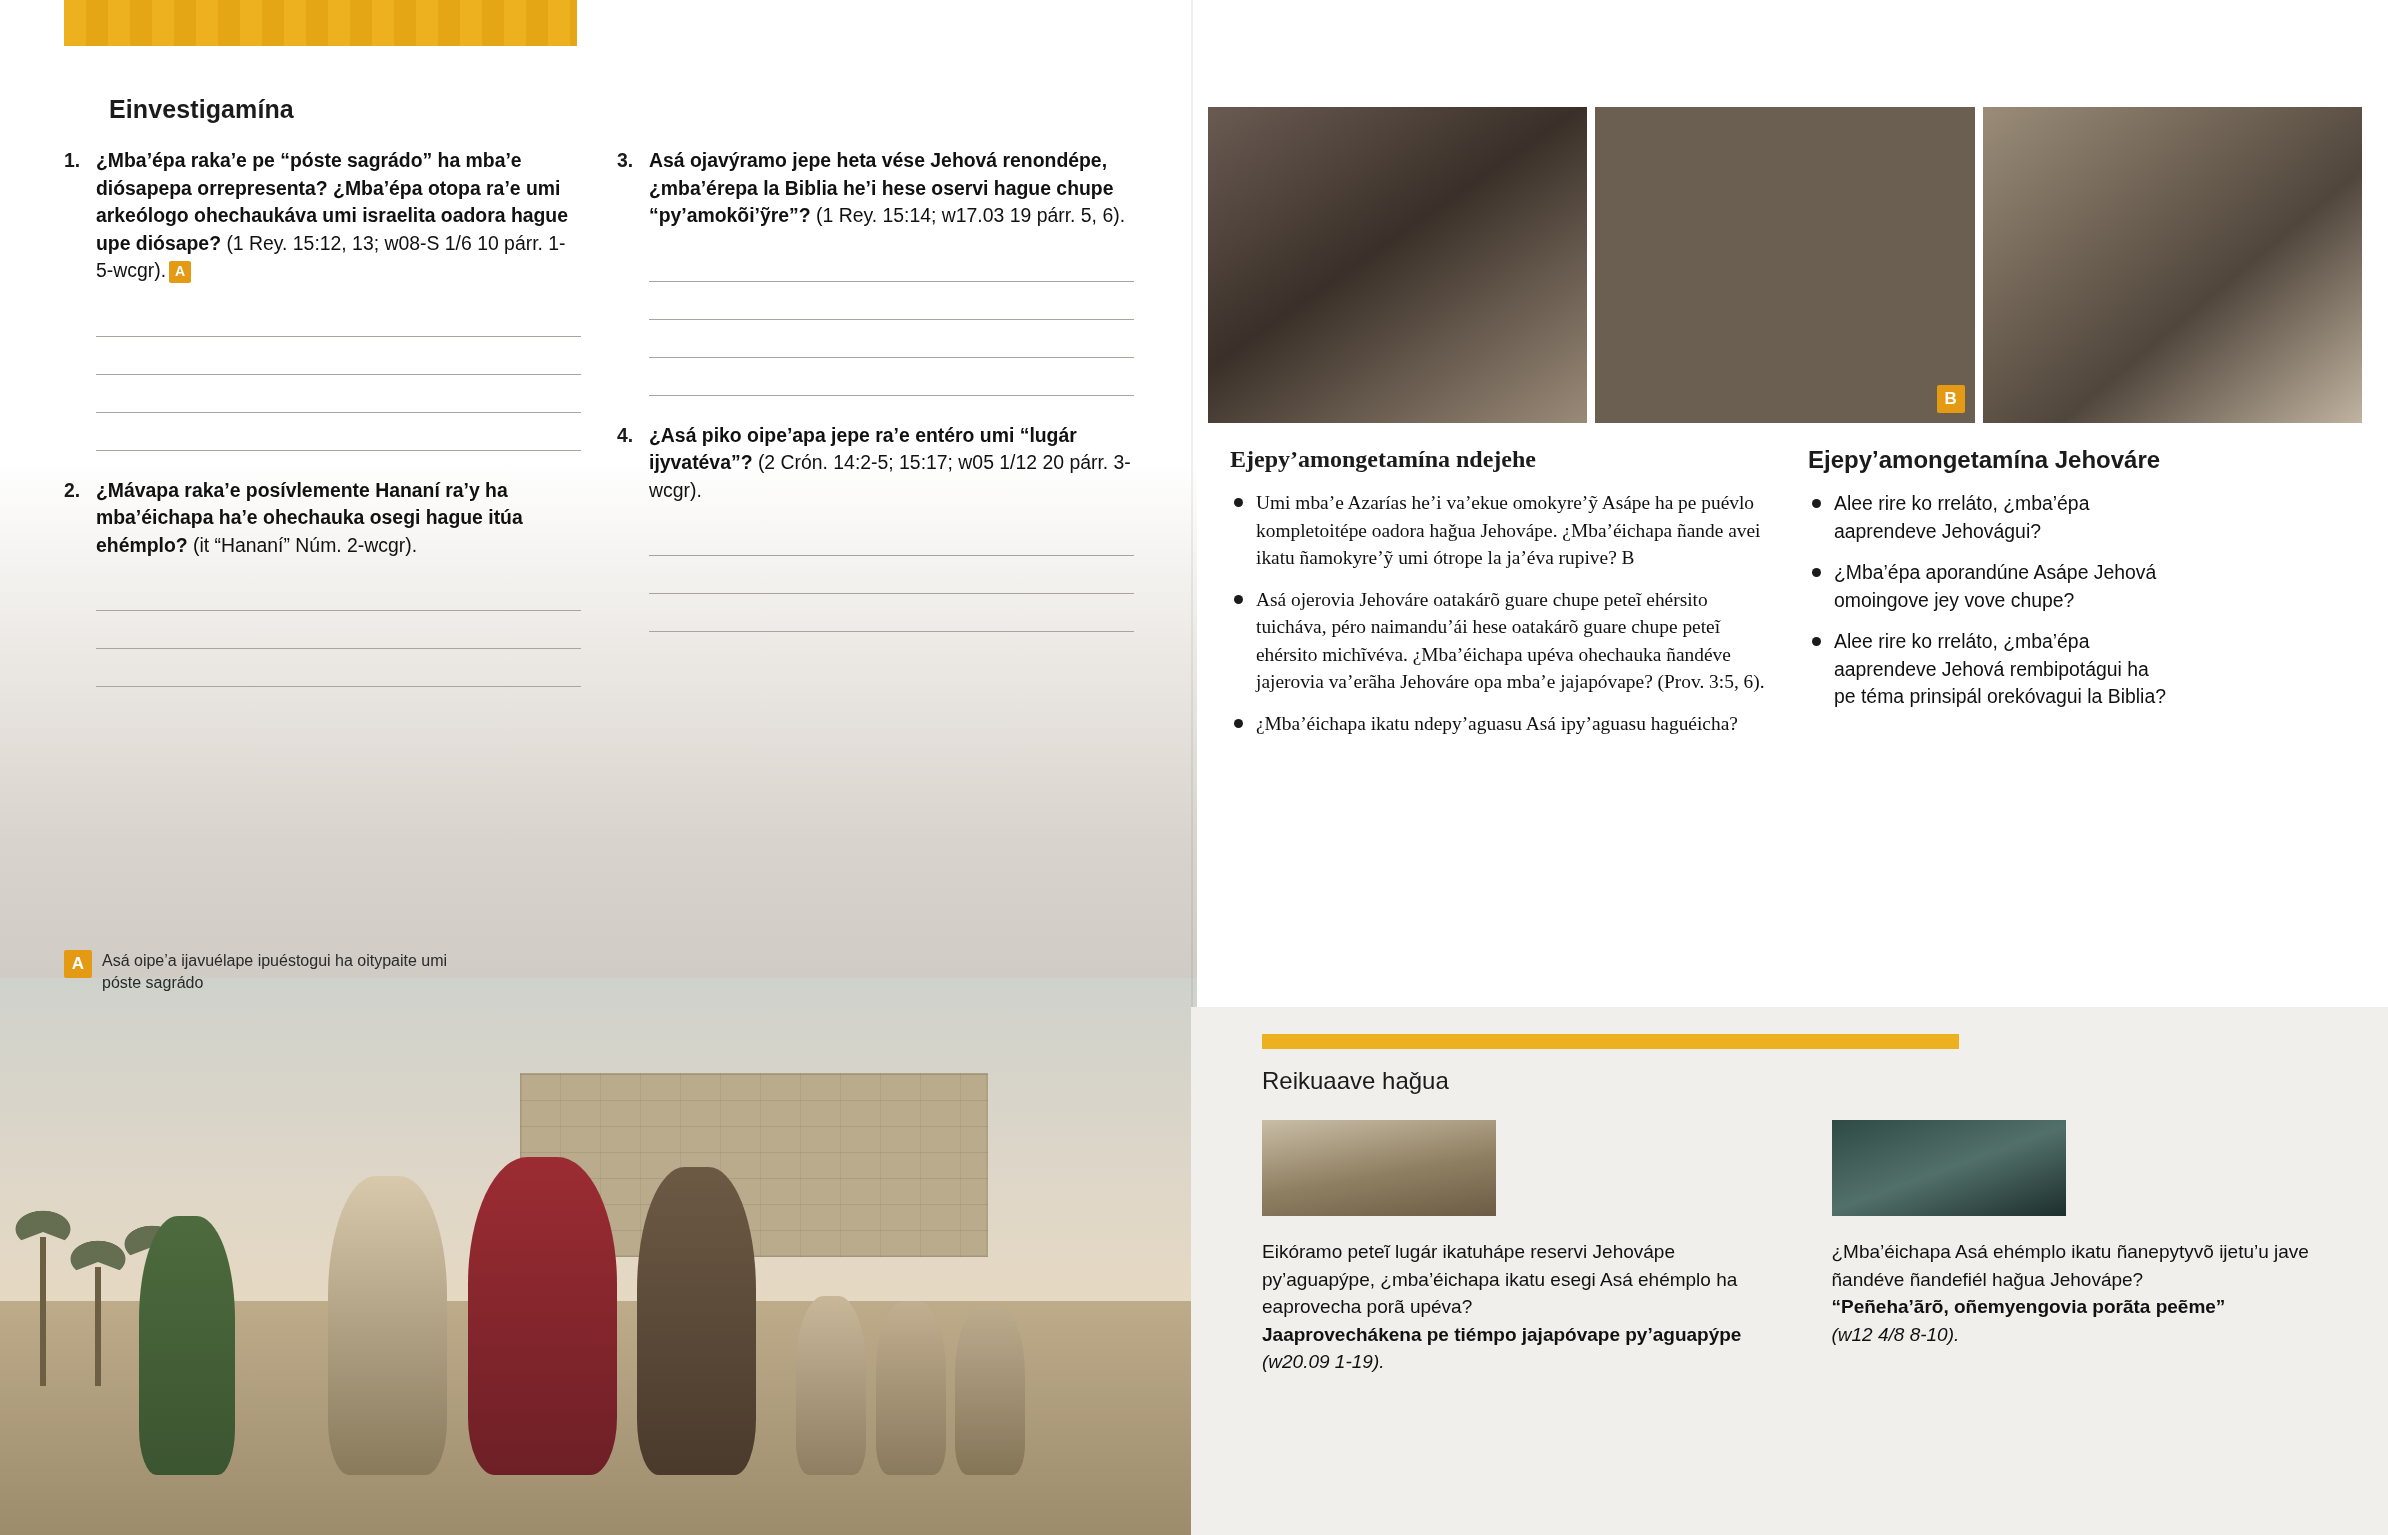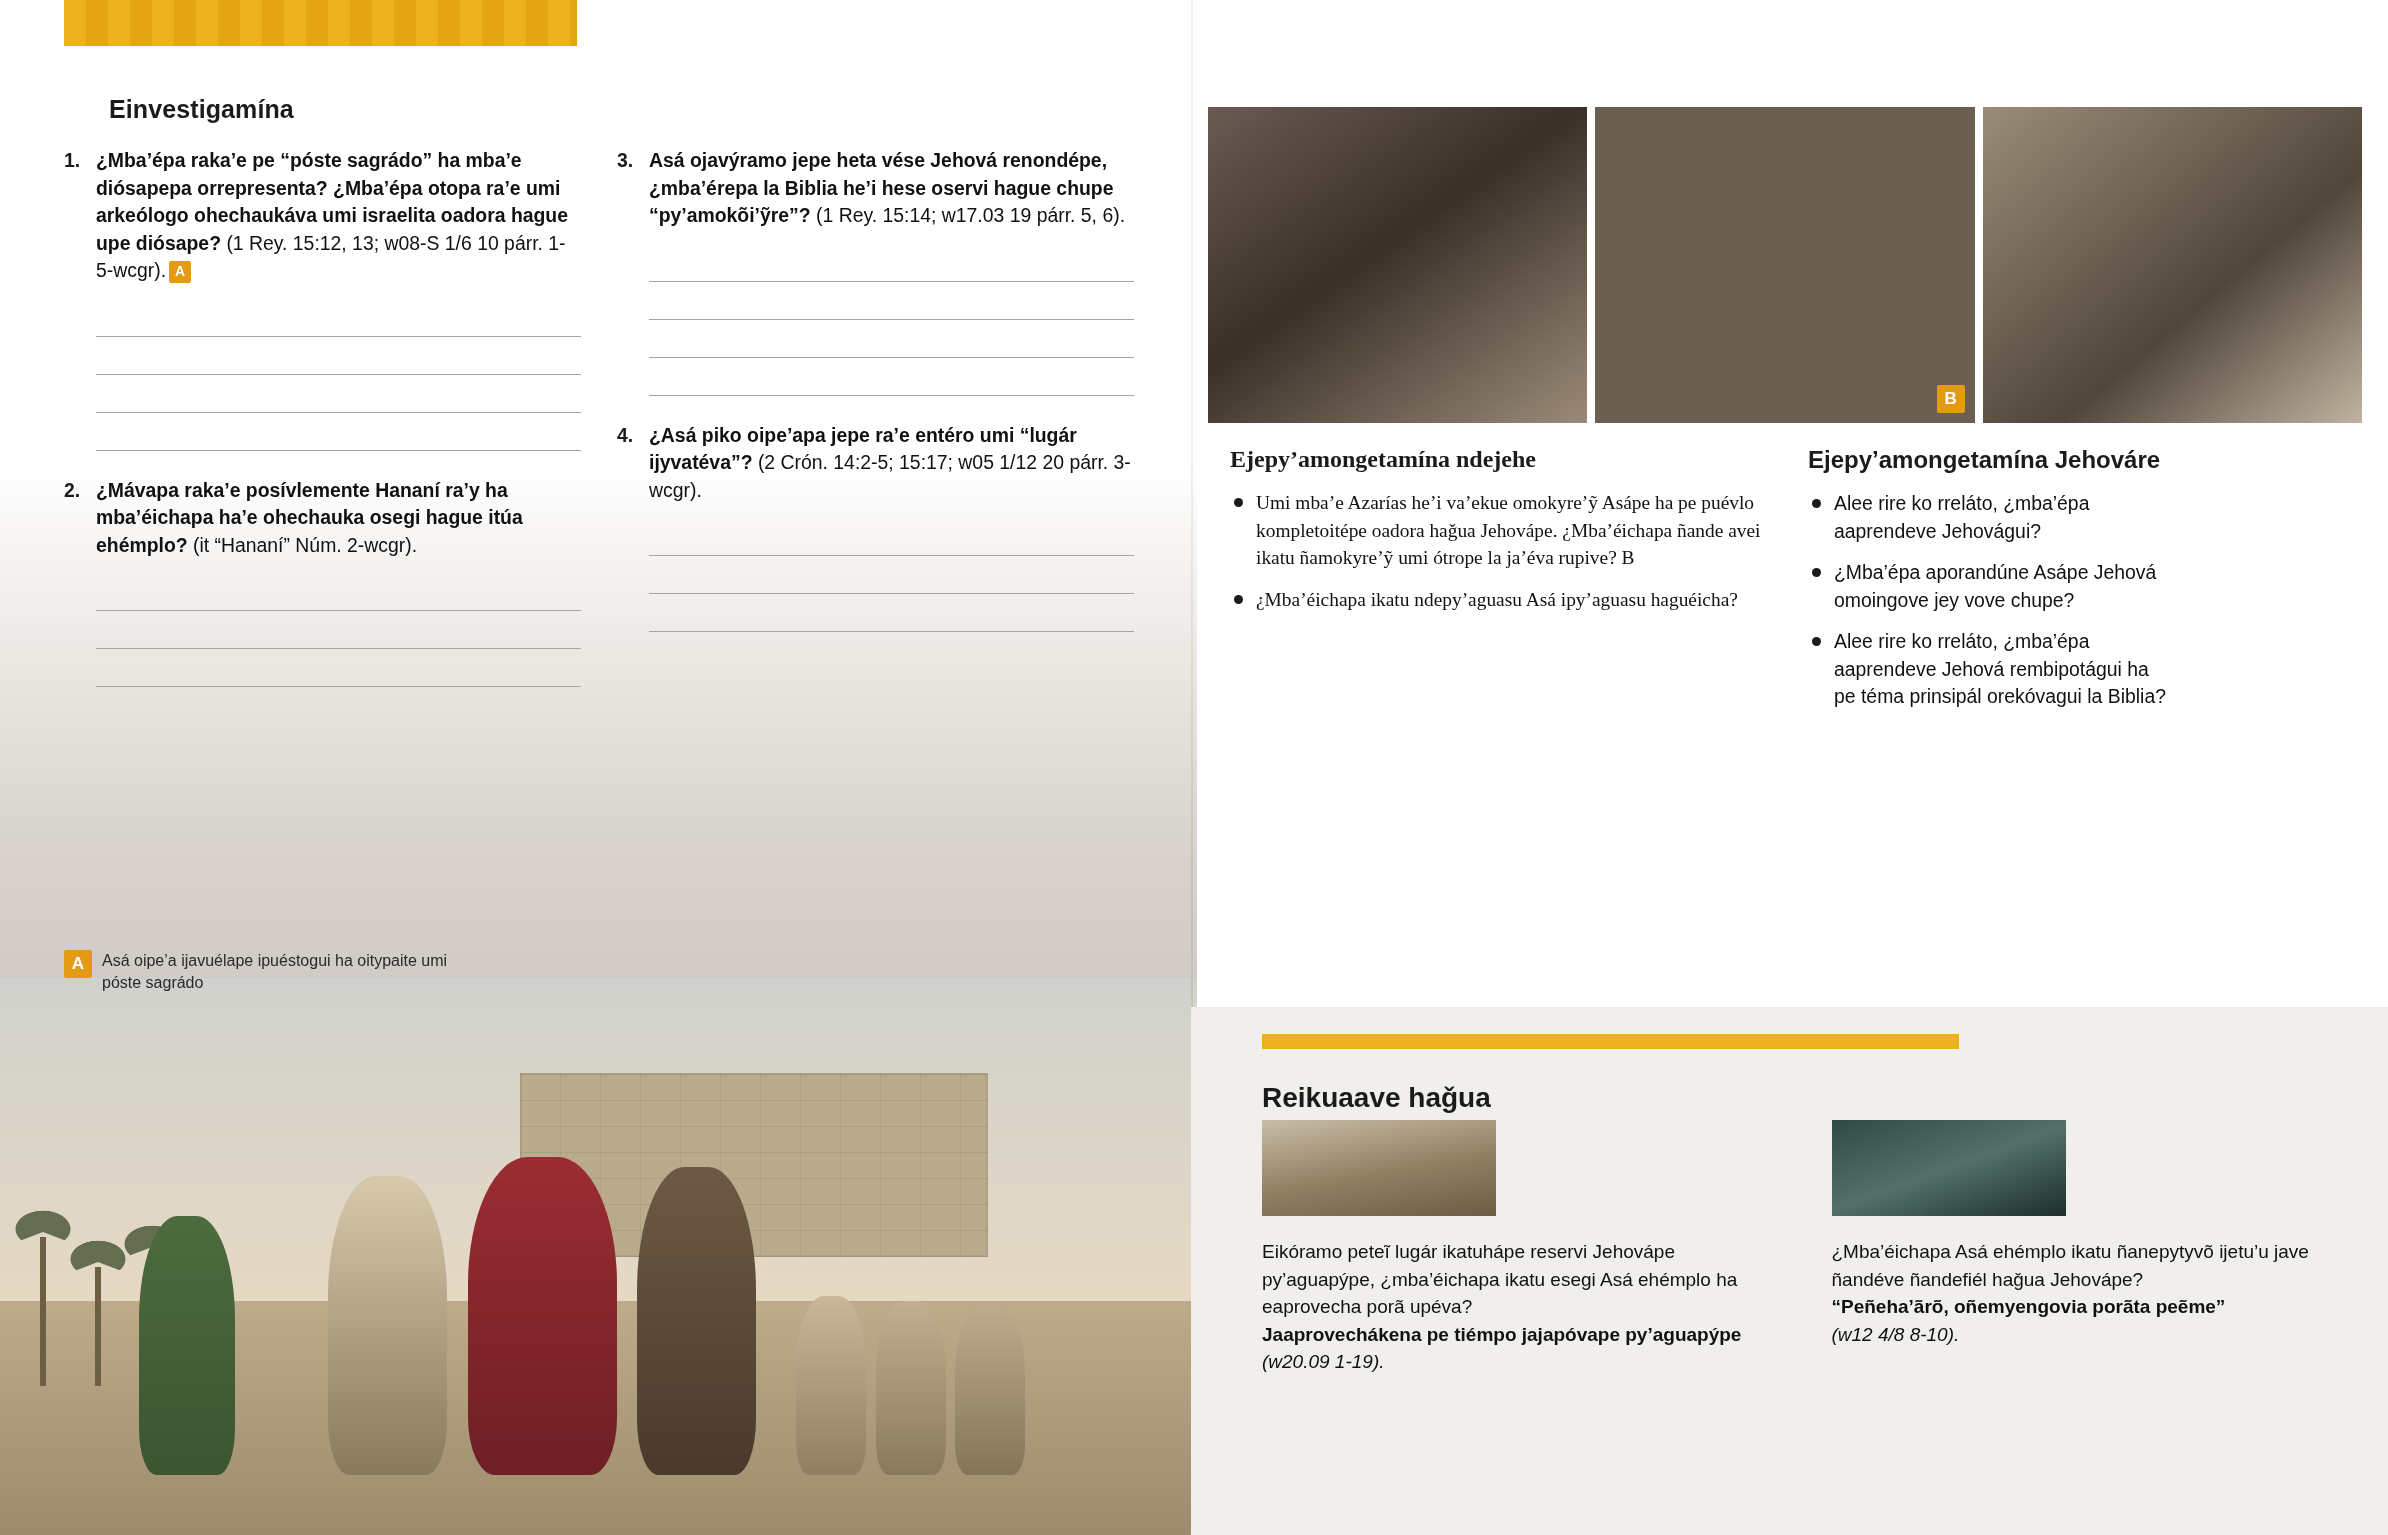--- a/index.html
+++ b/index.html
@@ -117,21 +117,21 @@
   ul.bullets li { position:relative; padding-left:26px; margin-bottom:14px; font-size:19.4px; line-height:1.42; color:#111; }
   ul.bullets li:before {
     content:""; position:absolute; left:4px; top:9px; width:9px; height:9px; border-radius:50%; background:#1b1b1b;
   }
 
   .learnmore {
     position:absolute; left:1191px; top:1007px; width:1197px; height:528px;
     background:#f1efeb;
   }
   .lm-bar { position:absolute; left:71px; top:27px; width:697px; height:15px; background:#edb11f; }
-  .lm-title { position:absolute; left:71px; top:60px; font-size:28px; font-weight:bold; color:#1b1b1b;margin-top:15px; }
+  .lm-title { position:absolute; left:71px; top:60px; font-size:24px; font-weight:normal; color:#1b1b1b; }
   .lm-items { position:absolute; left:71px; top:113px; width:1060px; display:flex; gap:79px; }
   .lm-item { width:502px; }
   .lm-thumb { width:234px; height:96px; overflow:hidden; position:relative; margin-bottom:22px; }
   .t1 { background:linear-gradient(170deg,#c9bda6 0%,#8f7f62 55%,#6c5c45 100%); }
   .t2 { background:linear-gradient(160deg,#2f4a44 0%,#52706a 50%,#1d2e2c 100%); }
   .lm-text { font-size:19px; line-height:1.45; color:#111; }
   .lm-text b { font-weight:bold; }
   .lm-text i { font-style:italic; }
 
   .spine { position:absolute; left:1191px; top:0; width:2px; height:1535px; background:rgba(0,0,0,.06); }
@@ -239,20 +239,21 @@
   <div class="photo p2">
     <div class="badge-b-photo">B</div>
   </div>
   <div class="photo p3"></div>
 </div>
 
 <div class="disc-left">
   <div class="disc-title">Ejepy’amongetamína ndejehe</div>
   <ul class="bullets">
     <li>Umi mba’e Azarías he’i va’ekue omokyre’ỹ Asápe ha pe puévlo kompletoitépe oadora haǧua Jehovápe. ¿Mba’éichapa ñande avei ikatu ñamokyre’ỹ umi ótrope la ja’éva rupive?  B</li>
+    <li>Asá ojerovia Jehováre oatakárõ guare chupe peteĩ ehérsito tuicháva, péro naimandu’ái hese oatakárõ guare chupe peteĩ ehérsito michĩvéva. ¿Mba’éichapa upéva ohechauka ñandéve jajerovia va’erãha Jehováre opa mba’e jajapóvape? (Prov. 3:5, 6).</li>
     <li>¿Mba’éichapa ikatu ndepy’aguasu Asá ipy’aguasu haguéicha?</li>
   </ul>
 </div>
 
 <div class="disc-right">
   <div class="disc-title">Ejepy’amongetamína Jehováre</div>
   <ul class="bullets">
     <li>Alee rire ko rreláto, ¿mba’épa aaprendeve Jehovágui?</li>
     <li>¿Mba’épa aporandúne Asápe Jehová omoingove jey vove chupe?</li>
     <li>Alee rire ko rreláto, ¿mba’épa aaprendeve Jehová rembipotágui ha pe téma prinsipál orekóvagui la Biblia?</li>

